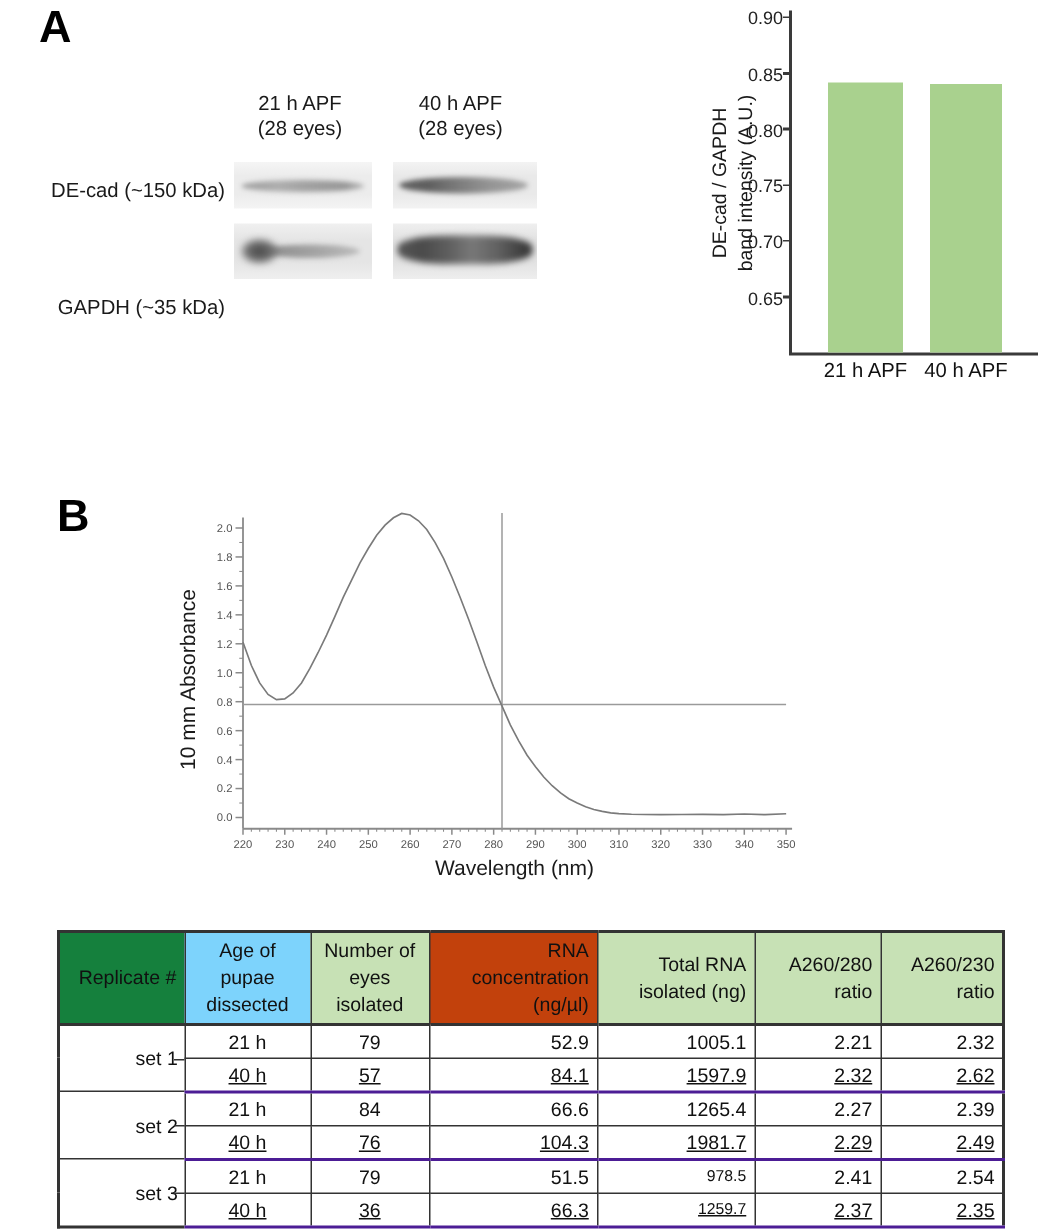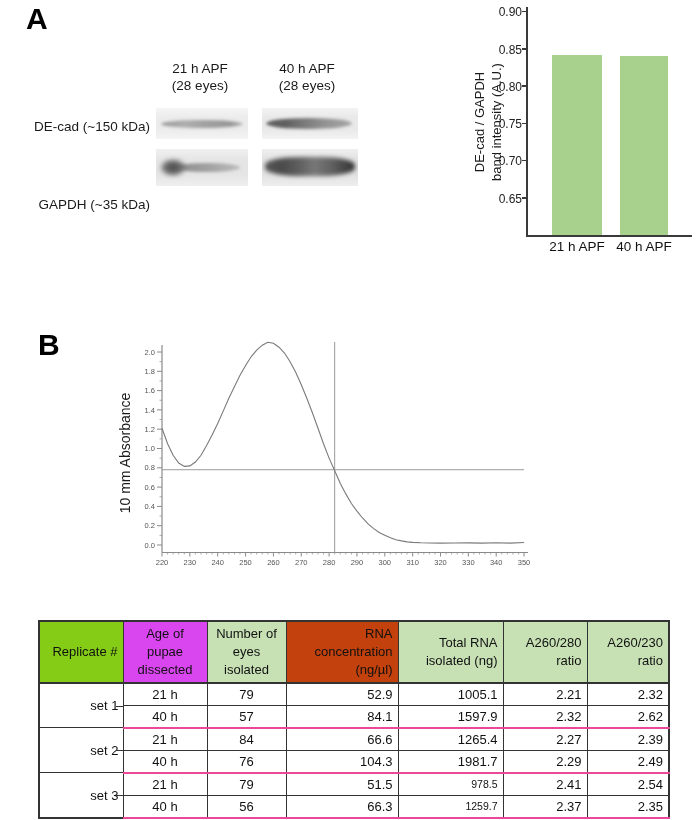--- a/index.html
+++ b/index.html
@@ -54,21 +54,21 @@
 
   
   #rna-table{position:absolute;left:38px;top:620px;width:630px;border-collapse:collapse;
              table-layout:fixed;font-size:13px;color:#111;border:2px solid #333;}
   #rna-table th{border:1.5px solid #333;border-top-width:2px;border-bottom-width:2px;
                 font-weight:normal;line-height:1.38;padding:3px 5px;vertical-align:middle;}
   #rna-table thead tr{height:60px;}
   #rna-table td{border-left:1.5px solid #333;border-right:1.5px solid #333;height:21px;
                 padding:0 5px;vertical-align:middle;}
   #rna-table tr.row-a td{border-bottom:1px solid #333;}
-  #rna-table tr.row-b td{border-bottom:2px solid #ec4899;}
+  #rna-table tr.row-b td{border-bottom:2px solid #4c1d95;text-decoration:underline;}
   .set-cell{text-align:right;position:relative;padding-right:4px !important;}
   .set-cell::after{content:"";position:absolute;right:0;top:50%;width:7px;height:1px;background:#333;}
   .al-right{text-align:right;}
   .al-center{text-align:center;}
   .shrunk{font-size:10.5px;}
 </style>
 </head>
 <body>
 
 <div id="canvas">
@@ -241,38 +241,39 @@
       <line x1="99.5" y1="122.15" x2="102" y2="122.15" stroke="#8a8a8a" stroke-width="0.7"></line>
       <line x1="99.5" y1="102.85000000000001" x2="102" y2="102.85000000000001" stroke="#8a8a8a" stroke-width="0.7"></line>
       <line x1="99.5" y1="83.55000000000001" x2="102" y2="83.55000000000001" stroke="#8a8a8a" stroke-width="0.7"></line>
       <line x1="99.5" y1="64.25000000000003" x2="102" y2="64.25000000000003" stroke="#8a8a8a" stroke-width="0.7"></line>
       <line x1="99.5" y1="44.95000000000002" x2="102" y2="44.95000000000002" stroke="#8a8a8a" stroke-width="0.7"></line>
       <line x1="99.5" y1="25.650000000000034" x2="102" y2="25.650000000000034" stroke="#8a8a8a" stroke-width="0.7"></line>
       <line x1="274.67" y1="6" x2="274.67" y2="216.5" stroke="#9a9a9a" stroke-width="1"></line>
       <line x1="102" y1="133.73000000000002" x2="464.05" y2="133.73000000000002" stroke="#9a9a9a" stroke-width="1"></line>
       <polyline points="102.0,92.2 107.6,107.7 113.1,119.3 118.7,127.0 124.3,130.4 129.8,129.9 135.4,126.0 141.0,119.3 146.6,109.6 152.1,99.0 157.7,87.4 163.3,74.9 168.8,62.3 174.4,50.7 180.0,39.2 185.6,29.5 191.1,20.8 196.7,14.1 202.3,9.2 207.8,6.3 213.4,7.3 219.0,11.2 224.5,17.0 230.1,25.7 235.7,36.3 241.3,48.8 246.8,62.3 252.4,76.8 258.0,92.2 263.5,107.7 269.1,122.1 274.7,134.7 280.2,147.2 285.8,157.9 291.4,167.5 297.0,175.2 302.5,182.0 308.1,187.8 313.7,192.6 319.2,196.5 324.8,199.3 330.4,201.8 335.9,203.7 341.5,204.9 347.1,205.9 352.6,206.4 361.0,206.8 369.4,207.0 380.5,207.1 394.4,207.0 408.4,206.9 422.3,207.1 436.2,206.7 450.1,207.1 464.1,206.5" fill="none" stroke="#7a7a7a" stroke-width="1.1"></polyline>
     </svg>
+  <div id="wavelength-label">Wavelength (nm)</div>
   <div id="absorbance-label">10 mm Absorbance</div>
 
   <table id="rna-table">
     <colgroup>
         <col style="width: 84px;">
         <col style="width: 84px;">
         <col style="width: 79px;">
         <col style="width: 112px;">
         <col style="width: 105px;">
         <col style="width: 84px;">
         <col style="width: 82px;">
       </colgroup>
     <thead>
         <tr>
-          <th class="al-right" style="background: #84cc16;">
+          <th class="al-right" style="background: #15803d;">
             <div>Replicate #</div>
           </th>
-          <th class="al-center" style="background: #d946ef; margin-top: 45px;">
+          <th class="al-center" style="background: #7dd3fc; margin-top: 45px;">
             <div>Age of</div>
             <div>pupae</div>
             <div>dissected</div>
           </th>
           <th class="al-center" style="background: rgb(199, 225, 181);">
             <div>Number of</div>
             <div>eyes</div>
             <div>isolated</div>
           </th>
           <th class="al-right" style="background: #c2410c;">
@@ -333,21 +334,21 @@
           <td class="set-cell" rowspan="2">set 3</td>
           <td class="al-center">21 h</td>
           <td class="al-center">79</td>
           <td class="al-right">51.5</td>
           <td class="al-right shrunk">978.5</td>
           <td class="al-right">2.41</td>
           <td class="al-right">2.54</td>
         </tr>
         <tr class="row-b">
           <td class="al-center">40 h</td>
-          <td class="al-center">56</td>
+          <td class="al-center">36</td>
           <td class="al-right">66.3</td>
           <td class="al-right shrunk">1259.7</td>
           <td class="al-right">2.37</td>
           <td class="al-right">2.35</td>
         </tr>
       </tbody>
   </table>
 
 </div>
 

